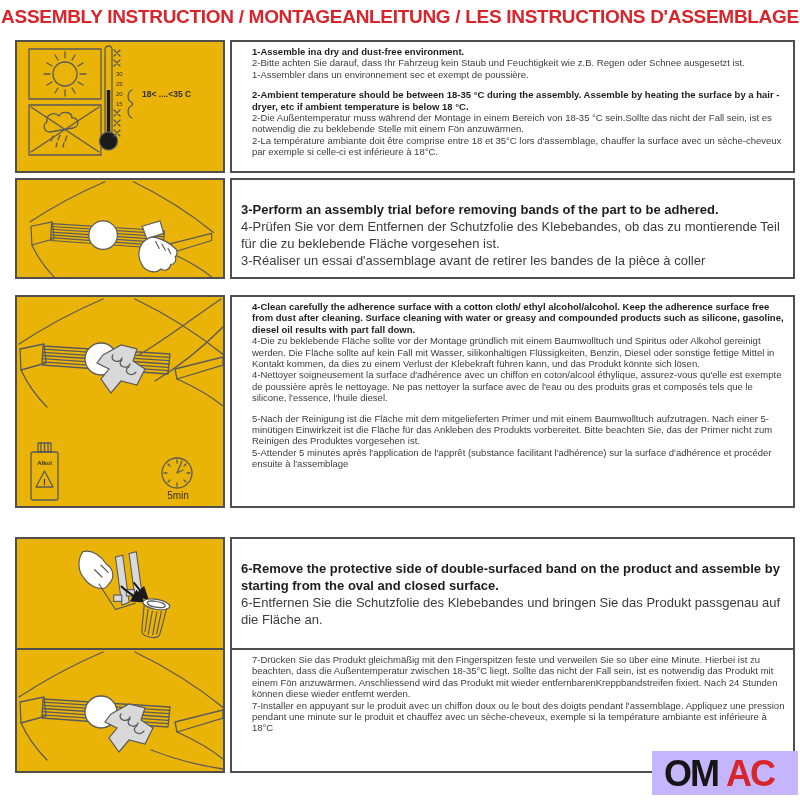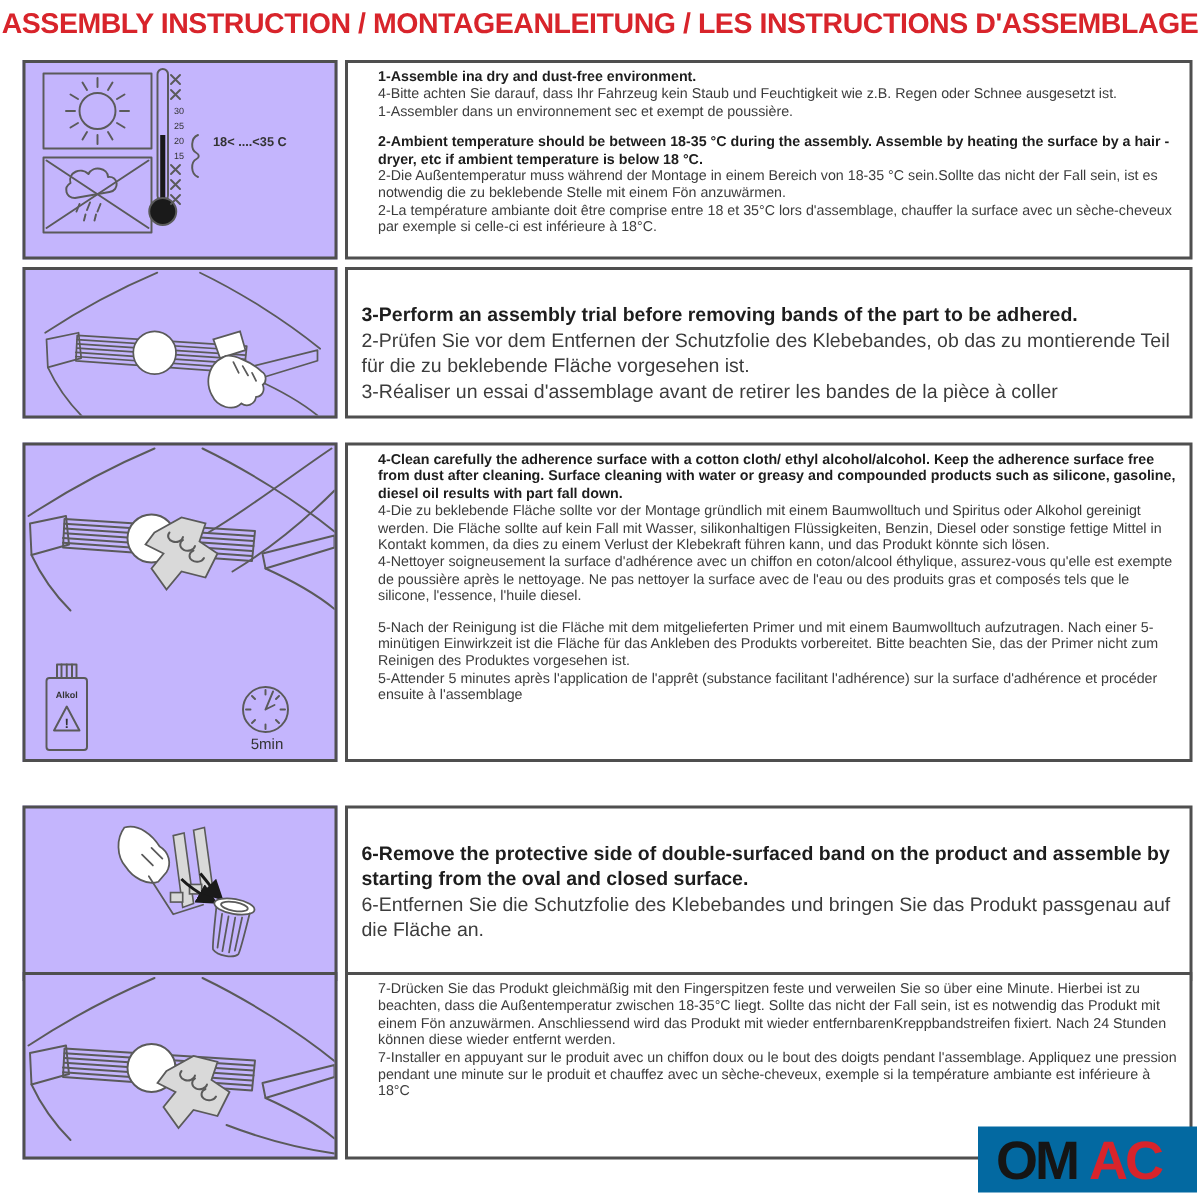--- a/index.html
+++ b/index.html
@@ -15,21 +15,21 @@
 
   .row { position:absolute; left:15px; right:5px; }
   .r1 { top:40px;  height:133px; }
   .r2 { top:178px; height:101px; }
   .r3 { top:295px; height:213px; }
   .r4 { top:537px; height:117px;padding-left:41px; }
   .r5 { top:648px; height:125px; }
 
   .img-box {
     position:absolute; left:0; top:0; bottom:0; width:210px;
-    border:2px solid #4f4f4f; background:#c4b5fd;
+    border:2px solid #4f4f4f; background:#eab308;
   }
   .img-box svg { width:100%; height:100%; display:block; }
 
   .text-box {
     position:absolute; left:215px; right:0; top:0; bottom:0;
     border:2px solid #4f4f4f; background:#fff;
     color:#3c3c3c; overflow:hidden;
   }
   .small-text { font-size:9.5px; line-height:1.2; padding:4px 8px 2px 20px; }
   .small-text .en { font-weight:bold; color:#1d1d1d; }
@@ -39,21 +39,21 @@
   .large-text .en { font-weight:bold; color:#1d1d1d; }
 
   .lineart { stroke:#5a5a5a; fill:none; stroke-width:1.3; stroke-linecap:round; stroke-linejoin:round; }
   .grayfill { fill:#d9d9d9; stroke:#5a5a5a; stroke-width:1.2; }
   .whitefill { fill:#ffffff; stroke:#5a5a5a; stroke-width:1.3; }
   .darkfill { fill:#1a1a1a; stroke:none; }
   .tinylabel { font-family:"Liberation Sans",sans-serif; fill:#333; }
 
   .footer-logo {
     position:absolute; right:2px; top:751px; width:146px; height:44px;
-    background:#0369a1; display:flex; align-items:center; justify-content:flex-end;
+    background:#c4b5fd; display:flex; align-items:center; justify-content:flex-end;
     padding-left:6px;
   }
   .logo-black { fill:#151515; font-weight:bold; }
   .logo-red { fill:#d8242b; font-weight:bold; }
 </style>
 </head>
 <body>
 
 <svg width="0" height="0" style="position:absolute">
   <defs>
@@ -114,21 +114,21 @@
           <text class="tinylabel" x="99" y="64" font-size="6">15</text>
           <path class="lineart" d="M97,68 l6,6 M103,68 l-6,6 M97,78 l6,6 M103,78 l-6,6 M97,88 l6,6 M103,88 l-6,6" stroke-width="1"></path>
           <path class="lineart" d="M113,28 c5,2 5,10 1,12 c-2,1 -2,3 0,4 c4,2 4,10 -1,12" stroke-width="1.1" transform="rotate(180 114 52)"></path>
           <text class="tinylabel" x="125" y="55" font-size="8.5" font-weight="bold">18&lt; ....&lt;35 C</text>
         </g>
       </svg>
     </div>
     <div class="text-box small-text">
       <div class="step">
         <div class="en">1-Assemble ina dry and dust-free environment.</div>
-        <div class="tr">4-Bitte achten Sie darauf, dass Ihr Fahrzeug kein Staub und Feuchtigkeit wie z.B. Regen oder Schnee ausgesetzt ist.</div>
+        <div class="tr">2-Bitte achten Sie darauf, dass Ihr Fahrzeug kein Staub und Feuchtigkeit wie z.B. Regen oder Schnee ausgesetzt ist.</div>
         <div class="tr">1-Assembler dans un environnement sec et exempt de poussière.</div>
       </div>
       <div class="step">
         <div class="en">2-Ambient temperature should be between 18-35 °C  during the assembly. Assemble by heating the surface by a hair -dryer, etc if ambient temperature is below 18 °C.</div>
         <div class="tr">2-Die Außentemperatur muss während der Montage in einem Bereich von 18-35 °C  sein.Sollte das nicht der Fall sein, ist es notwendig die zu beklebende Stelle mit einem Fön anzuwärmen.</div>
         <div class="tr">2-La température ambiante doit être comprise entre 18 et 35°C lors d'assemblage, chauffer la surface avec un sèche-cheveux par exemple si celle-ci est inférieure à 18°C.</div>
       </div>
     </div>
   </div>
 
@@ -139,21 +139,21 @@
         <g>
           <path class="whitefill" d="M128,52 L148,46 L152,60 L133,66 Z"></path>
           <path class="whitefill" d="M131,68 C124,74 122,85 127,94 C131,103 143,106 149,100 C153,103 159,101 160,95 C164,95 167,91 165,86 C168,84 168,78 164,76 C157,69 141,62 136,65 Z"></path>
           <path class="lineart" d="M143,69 l4,8 M150,72 l4,7 M157,77 l3,6"></path>
         </g>
       </svg>
     </div>
     <div class="text-box large-text">
       <div class="step">
         <div class="en">3-Perform an assembly trial before removing bands of the part to be adhered.</div>
-        <div class="tr">2-Prüfen Sie vor dem Entfernen der Schutzfolie des Klebebandes, ob das zu montierende Teil für die zu beklebende Fläche vorgesehen ist.</div>
+        <div class="tr">4-Prüfen Sie vor dem Entfernen der Schutzfolie des Klebebandes, ob das zu montierende Teil für die zu beklebende Fläche vorgesehen ist.</div>
         <div class="tr">3-Réaliser un essai d'assemblage avant de retirer les bandes de la pièce à coller</div>
       </div>
     </div>
   </div>
 
   <div class="row r3">
     <div class="img-box">
       <svg viewBox="0 0 206 209">
         <use href="#grille-art"></use>
         <path class="lineart" d="M122,58 C152,40 180,18 204,2"></path>

